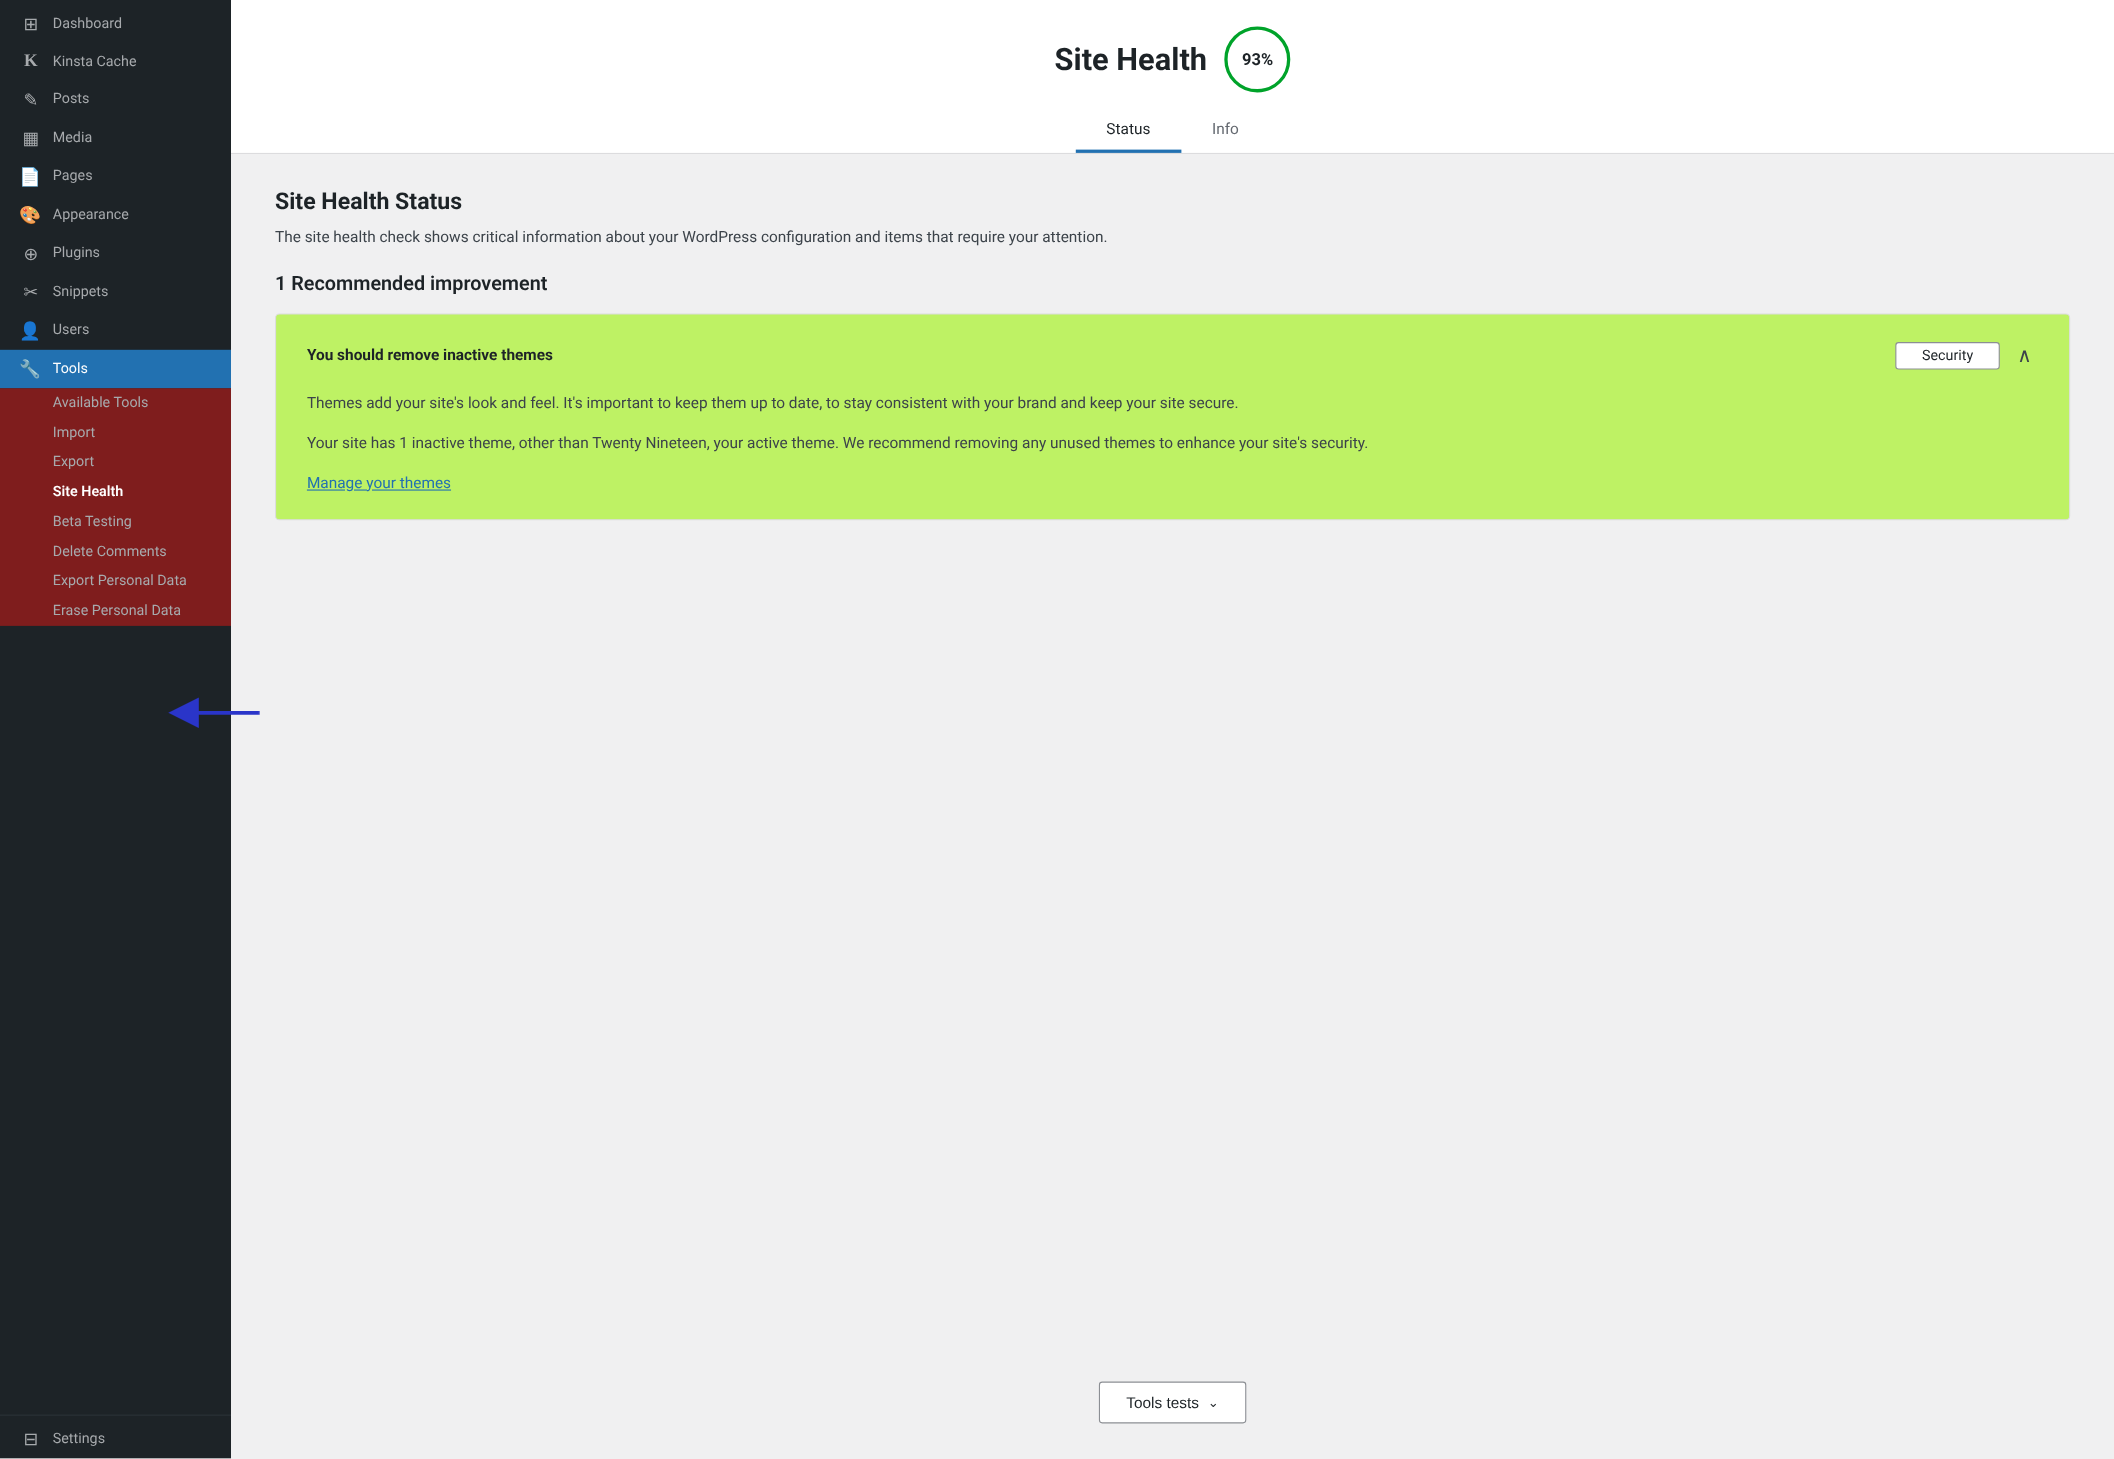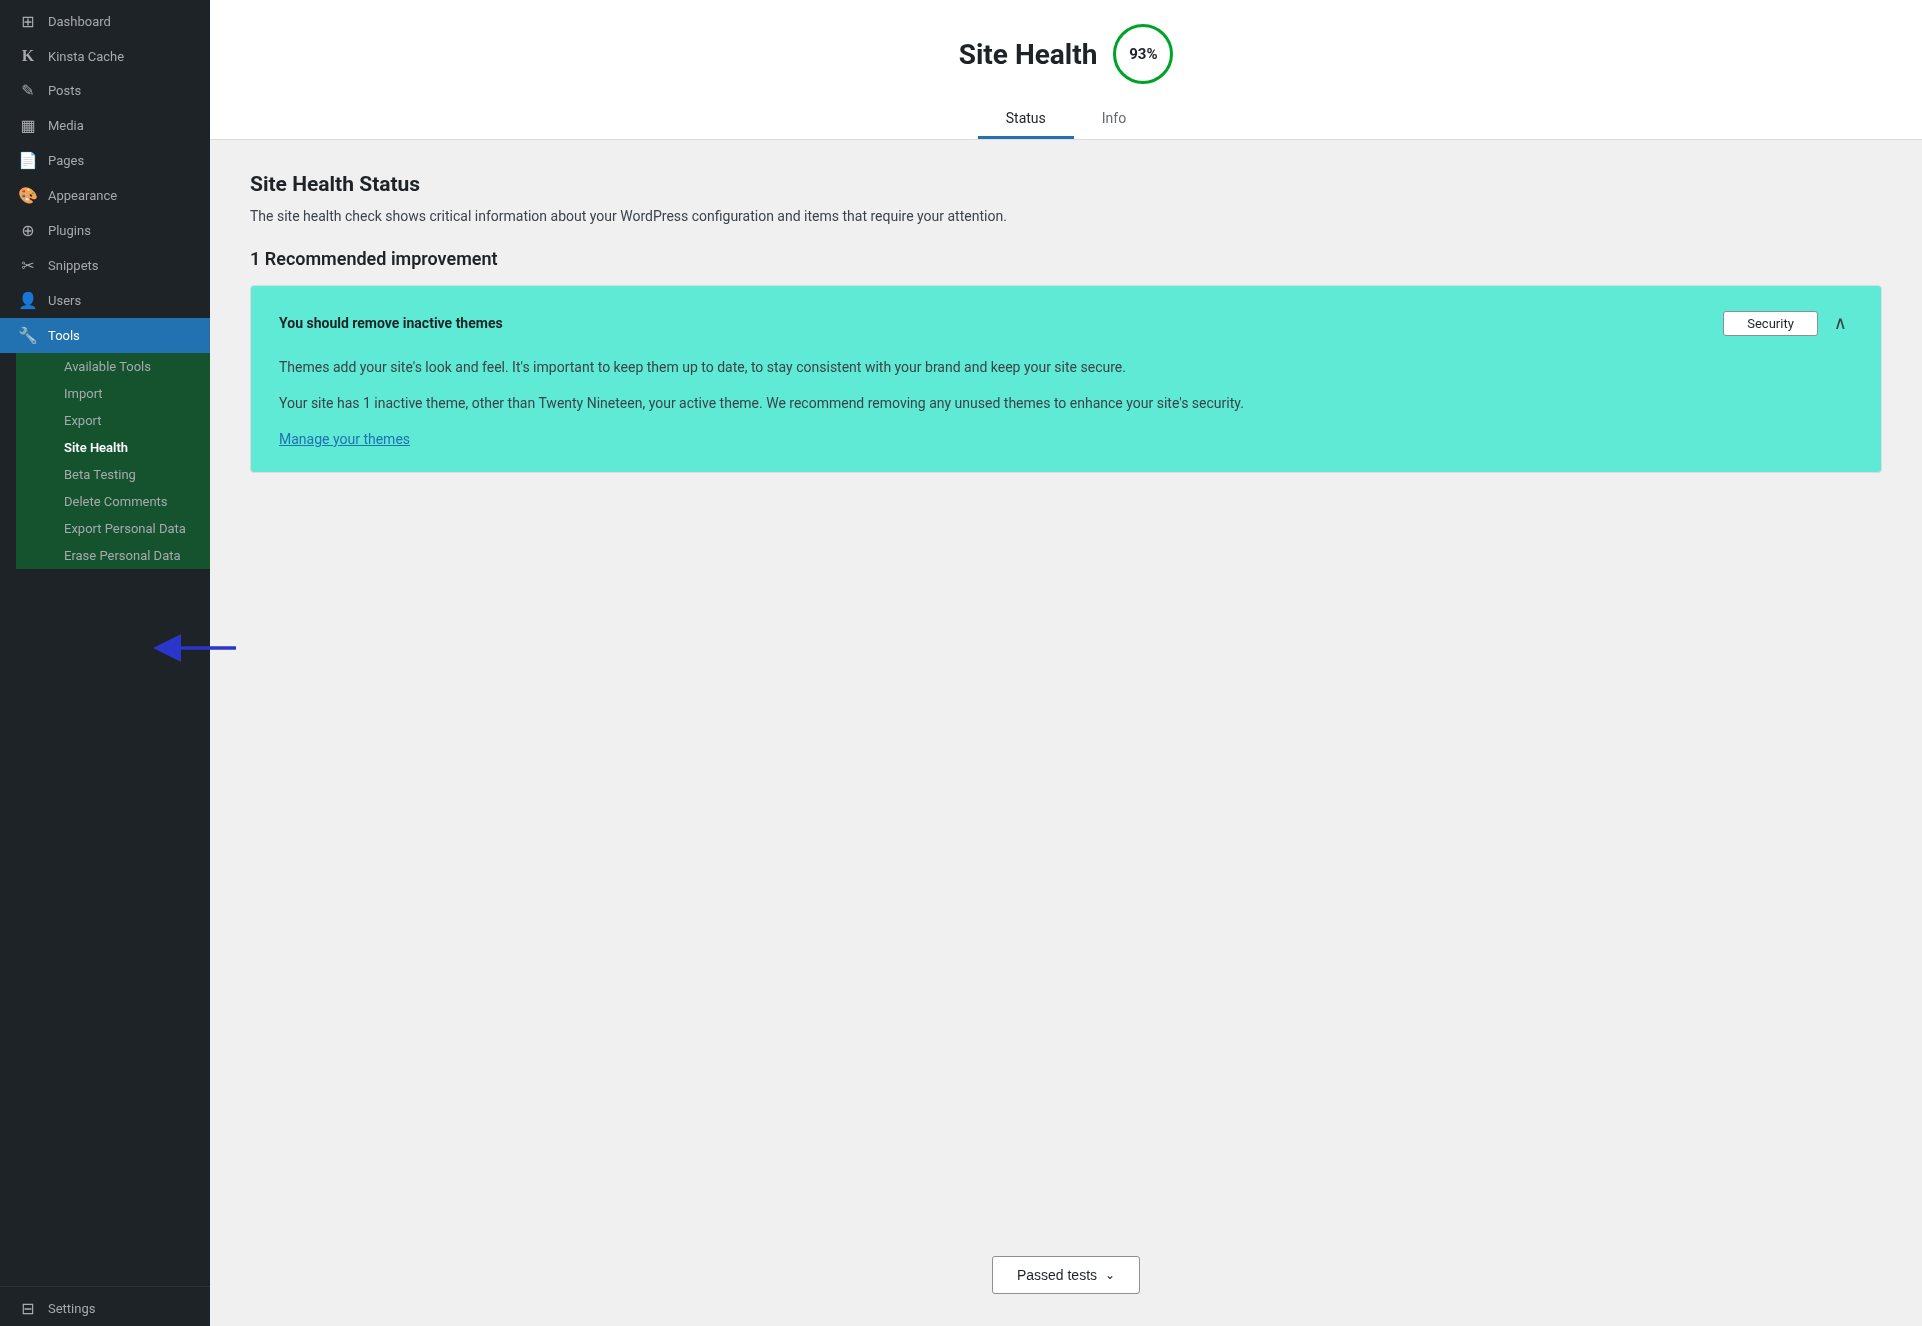--- a/index.html
+++ b/index.html
@@ -24,21 +24,21 @@
       font-size: 13px;
       color: #a7aaad;
       cursor: pointer;
       white-space: nowrap;
       text-decoration: none;
     }
     .nav-item.active { background: #2271b1; color: #fff; }
     .nav-item .nav-icon { font-size: 16px; min-width: 20px; text-align: center; }
 
     
-    .submenu { background: #14532d; margin-left: 16px; }
+    .submenu { background: #7f1d1d; }
     .submenu-item {
       display: block;
       padding: 6px 18px 6px 48px;
       font-size: 13px;
       color: #a7aaad;
       cursor: pointer;
       text-decoration: none;
     }
     .submenu-item.active { color: #fff; font-weight: 600; }
 
@@ -122,21 +122,21 @@
     }
     .section-subtitle {
       font-size: 18px;
       font-weight: 600;
       color: #1d2327;
       margin-bottom: 16px;
     }
 
     
     .card {
-      background: #5eead4;
+      background: #bef264;
       border: 1px solid #dcdcde;
       border-radius: 4px;
       padding: 24px 28px;
       margin-bottom: 16px;
     }
     .card-header {
       display: flex;
       align-items: center;
       justify-content: space-between;
       margin-bottom: 20px;
@@ -322,17 +322,17 @@
       <div class="card-body">
         <p>Themes add your site's look and feel. It's important to keep them up to date, to stay consistent with your brand and keep your site secure.</p>
         <p>Your site has 1 inactive theme, other than Twenty Nineteen, your active theme. We recommend removing any unused themes to enhance your site's security.</p>
         <a class="card-link">Manage your themes</a>
       </div>
     </div>
   </div>
 
   <div class="passed-tests-area">
     <button class="passed-tests-btn">
-      <span>Passed tests</span>
+      <span>Tools tests</span>
       <span style="font-size:12px;">⌄</span>
     </button>
   </div>
 </div>
 
 </body></html>

